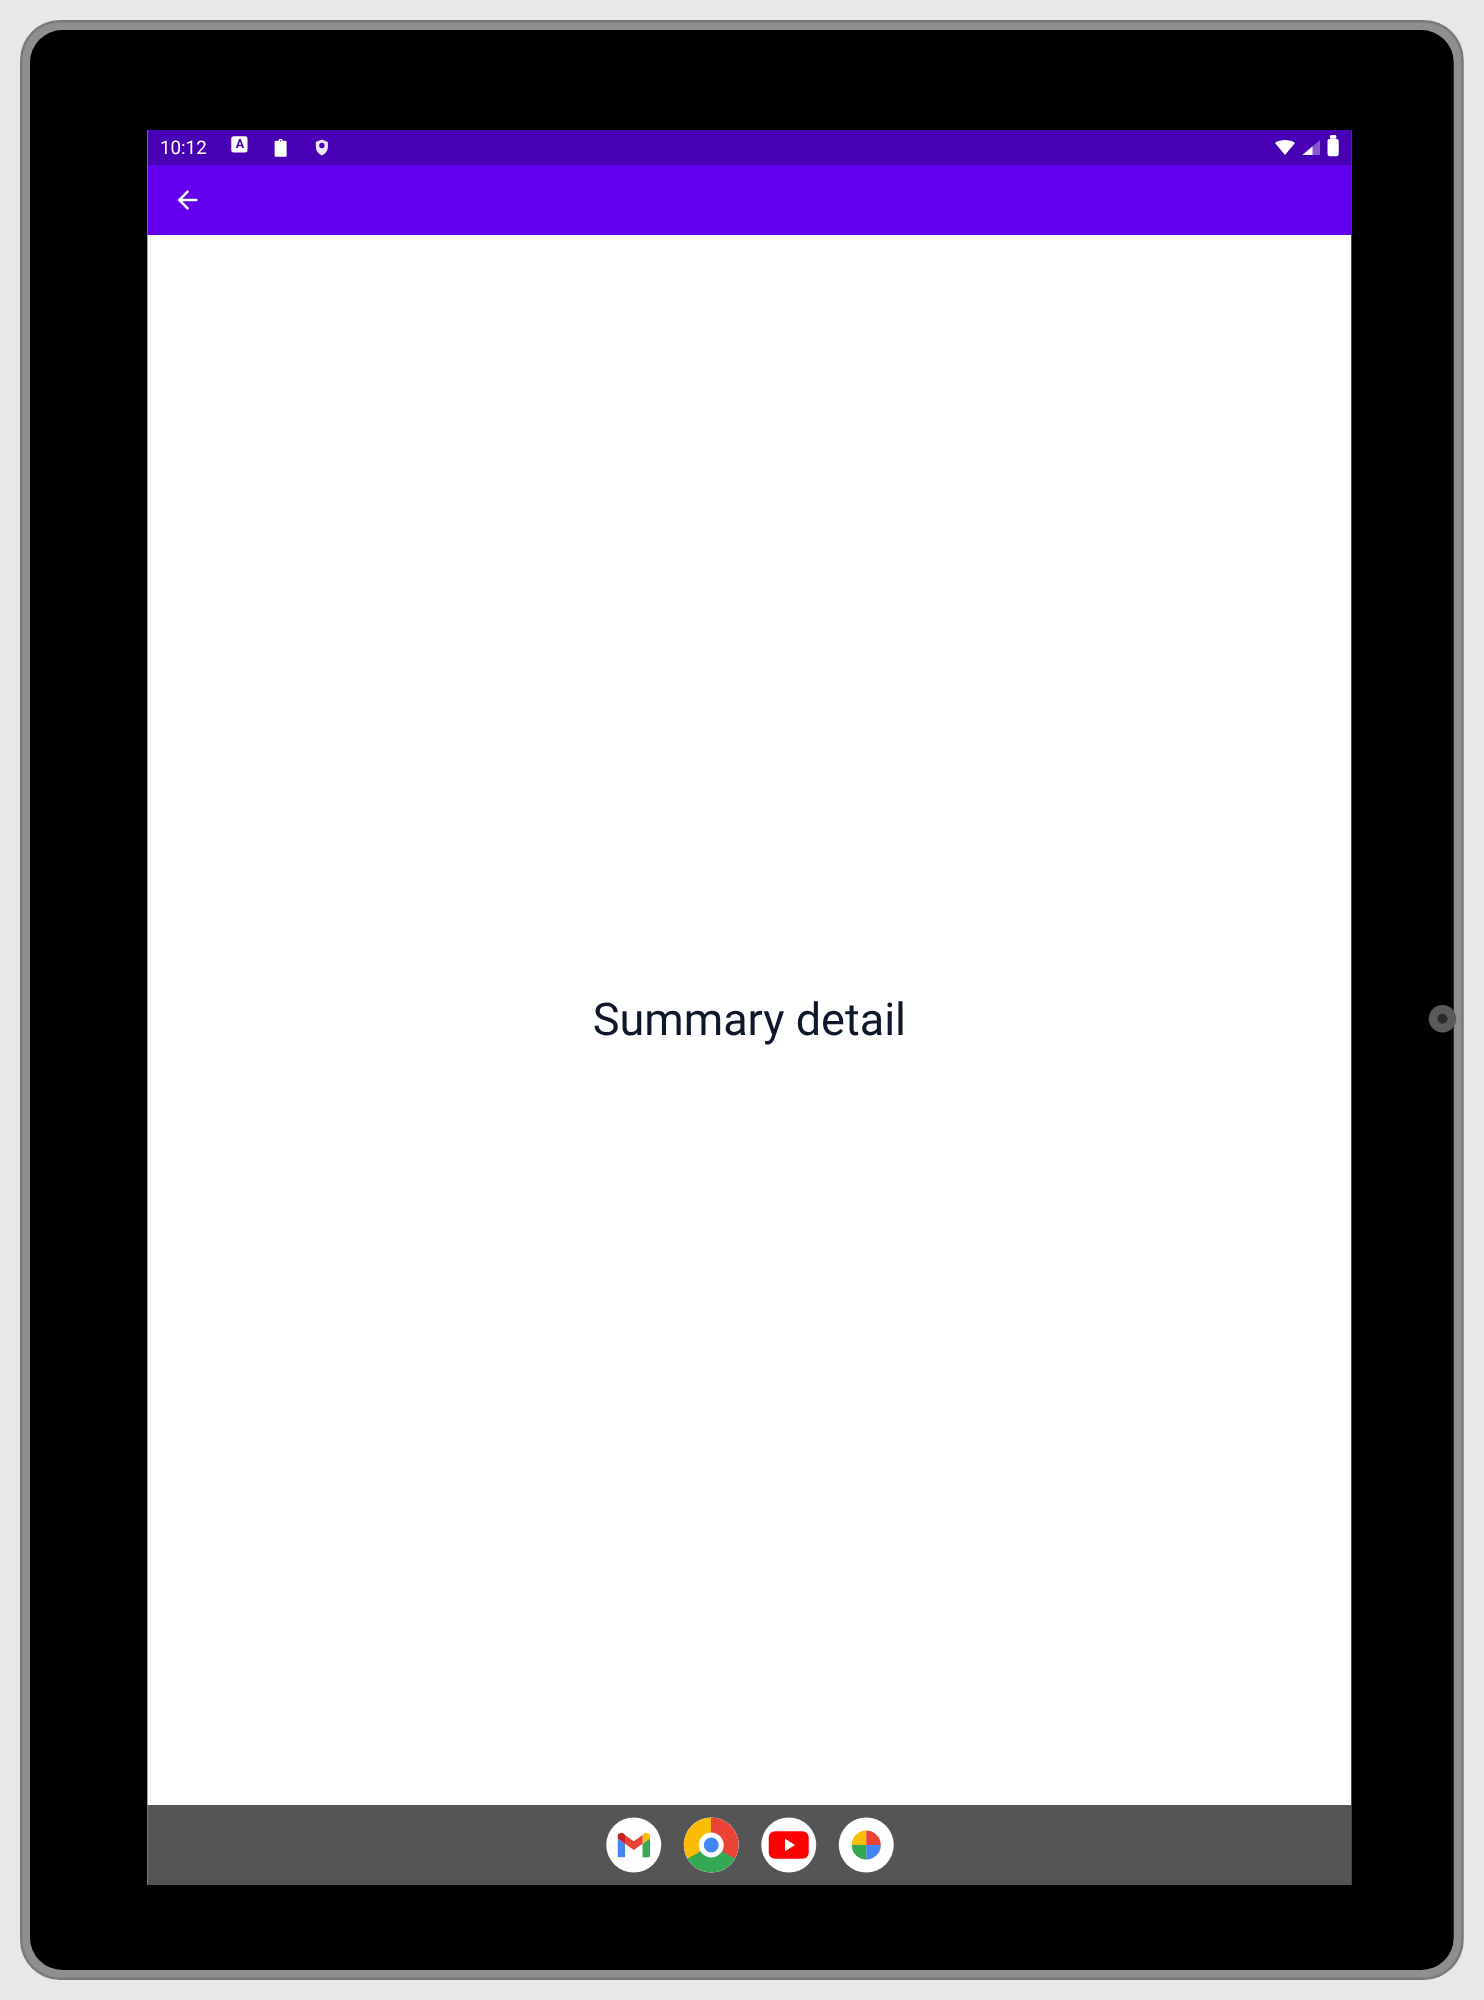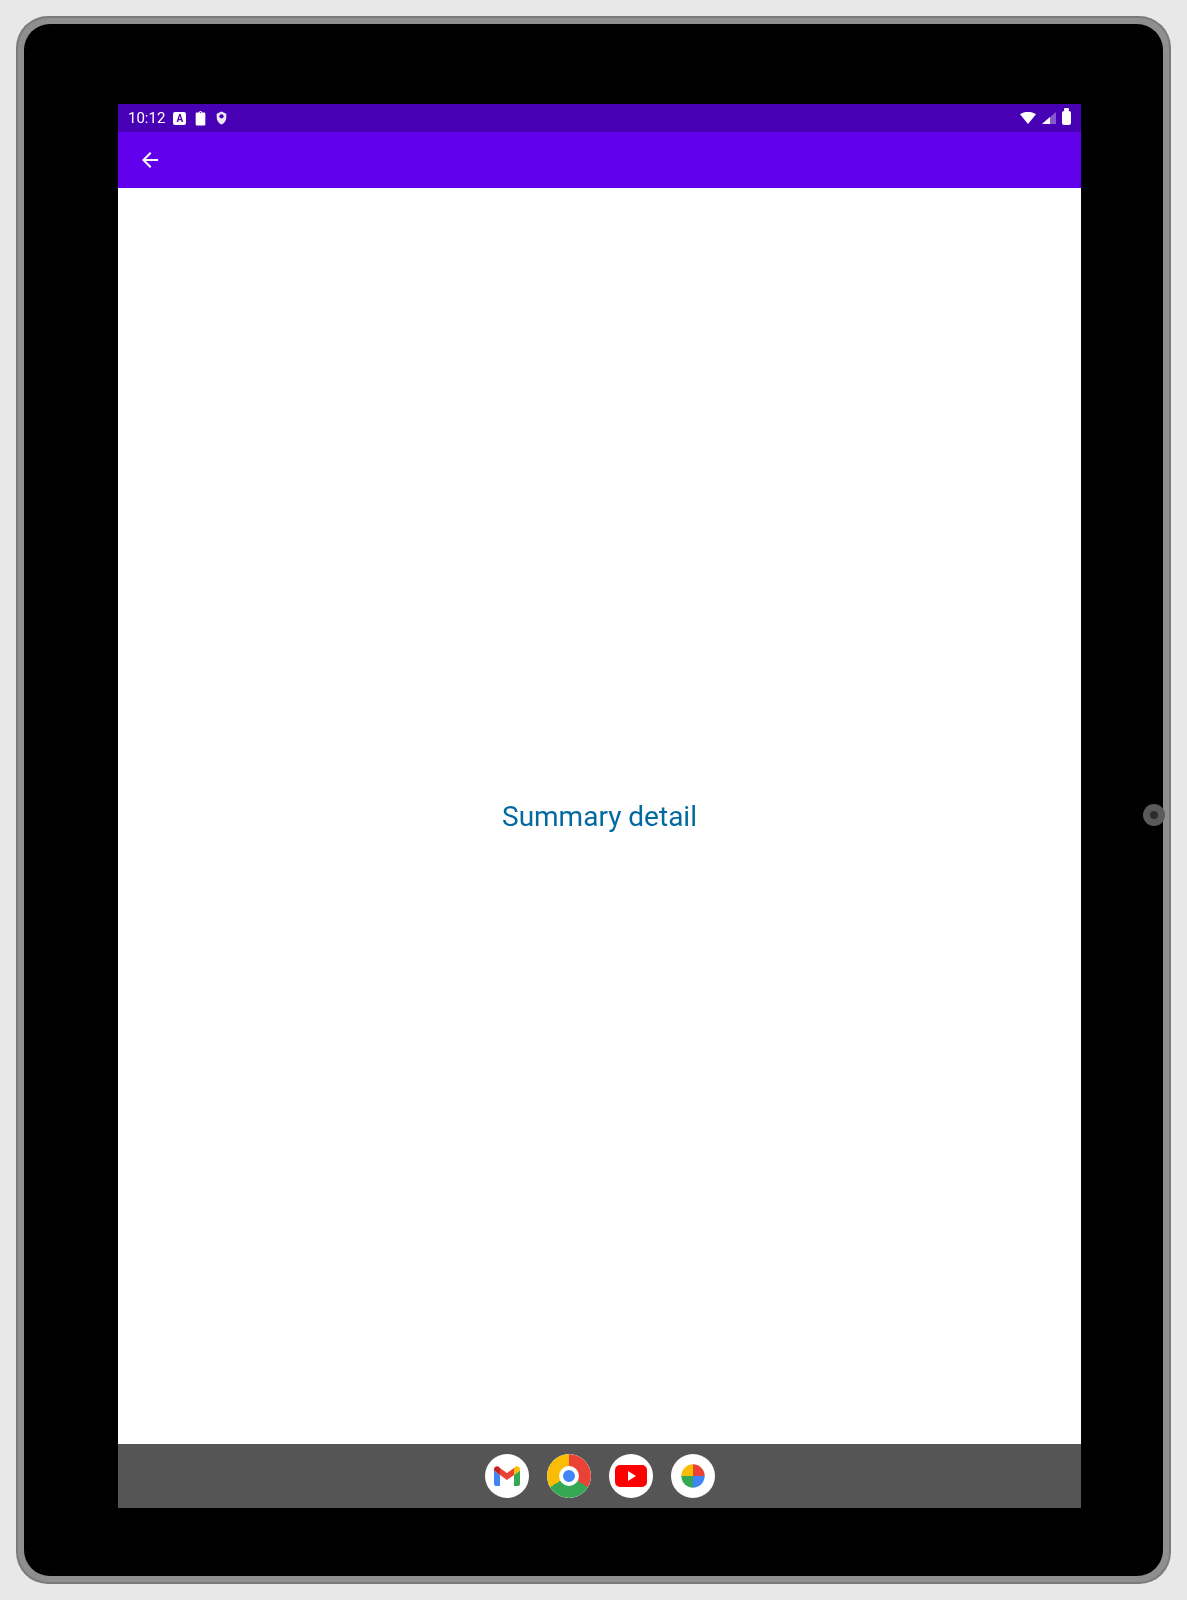--- a/index.html
+++ b/index.html
@@ -60,21 +60,21 @@
   .statusbar {
     height: 28px;
     background: #4800b5;
     color: #fff;
     display: flex;
     align-items: center;
     font-size: 15px;
     padding: 0 10px;
     justify-content: space-between;
   }
-  .status-left { display:flex; align-items:center; gap:8px; }
+  .status-left { display:flex; gap:20px; }
   .status-right { display:flex; align-items:center; gap:6px; }
   .sb-icon { display:inline-flex; align-items:center; justify-content:center; }
   .sb-box { width:13px; height:13px; background:#fff; color:#4800b5; font-size:10px; font-weight:700; display:flex; align-items:center; justify-content:center; border-radius:2px;}
   .signal {
     position:relative; width:14px; height:12px;
   }
   .signal::before{
     content:""; position:absolute; left:0; bottom:0;
     border-style:solid;
     border-width:0 0 12px 14px;
@@ -113,22 +113,22 @@
   
   .content {
     position:absolute;
     top:84px; bottom:64px; left:0; right:0;
     background:#fff;
     display:flex;
     align-items:center;
     justify-content:center;
   }
   .content-text {
-    font-size:28px;
-    color:#0369a1;
+    font-size:36px;
+    color:#0f172a;
     font-weight:400;
   }
 
   
   .navbar {
     position:absolute;
     bottom:0; left:0; right:0;
     height:64px;
     background:#555;
     display:flex;

